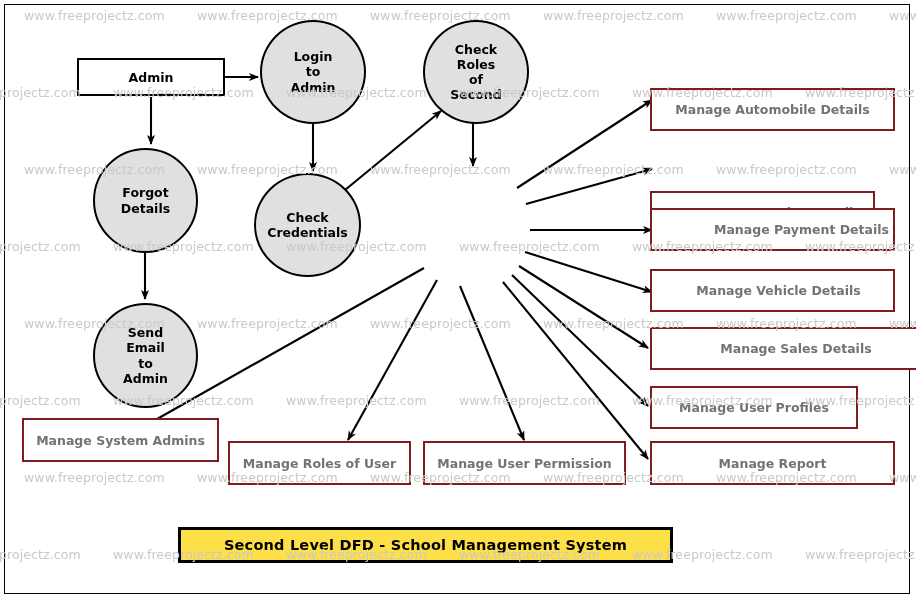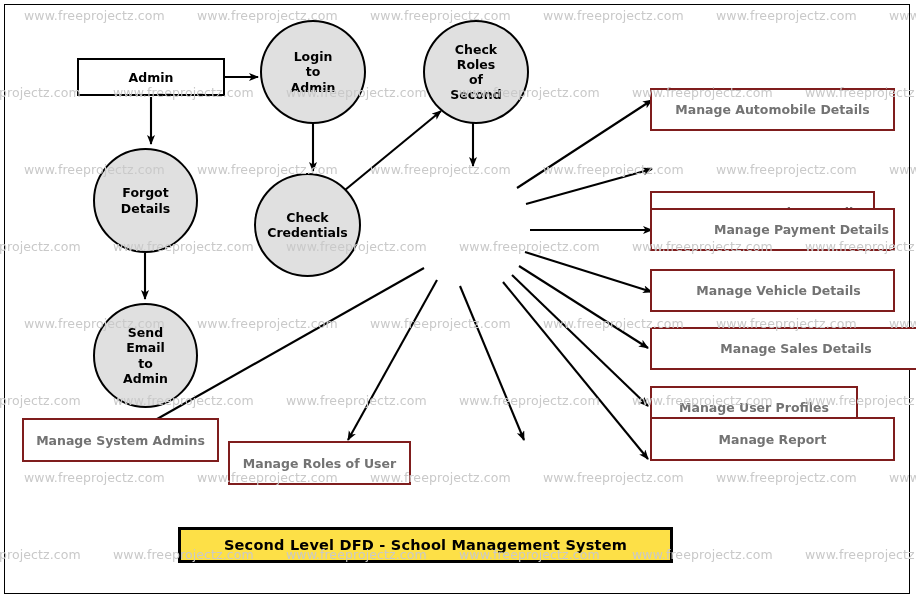--- a/index.html
+++ b/index.html
@@ -196,29 +196,32 @@
   </div>
   <div class="node store" style="left:650px; top:269px; width:245px; height:43px;padding-left:12px;">
     <span class="node-label">Manage Vehicle Details</span>
   </div>
   <div class="node store" style="left:650px; top:327px; width:292px; height:43px;">
     <span class="node-label">Manage Sales Details</span>
   </div>
   <div class="node store" style="left:650px; top:386px; width:208px; height:43px;">
     <span class="node-label">Manage User Profiles</span>
   </div>
-  <div class="node store" style="left:650px; top:417px; width:245px; height:44px;">
+  <div class="node store" style="left:650px; top:441px; width:245px; height:44px;">
     <span class="node-label">Manage Report</span>
   </div>
 
   <div class="node store" style="left:22px; top:418px; width:197px; height:44px;">
     <span class="node-label">Manage System Admins</span>
   </div>
   <div class="node store" style="left:228px; top:441px; width:183px; height:44px;">
     <span class="node-label">Manage Roles of User</span>
+  </div>
+  <div class="node store" style="left:423px; top:441px; width:203px; height:44px;">
+    <span class="node-label">Manage User Permission</span>
   </div>
 
   <div class="node title-banner" style="left:178px; top:527px; width:495px; height:36px;">
     <span class="node-label">Second Level DFD - School Management System</span>
   </div>
 
   <div id="watermarks">
       <span class="wm" style="left: 24px; top: 8px;">www.freeprojectz.com</span>
       <span class="wm" style="left: 197px; top: 8px;">www.freeprojectz.com</span>
       <span class="wm" style="left: 370px; top: 8px;">www.freeprojectz.com</span>

